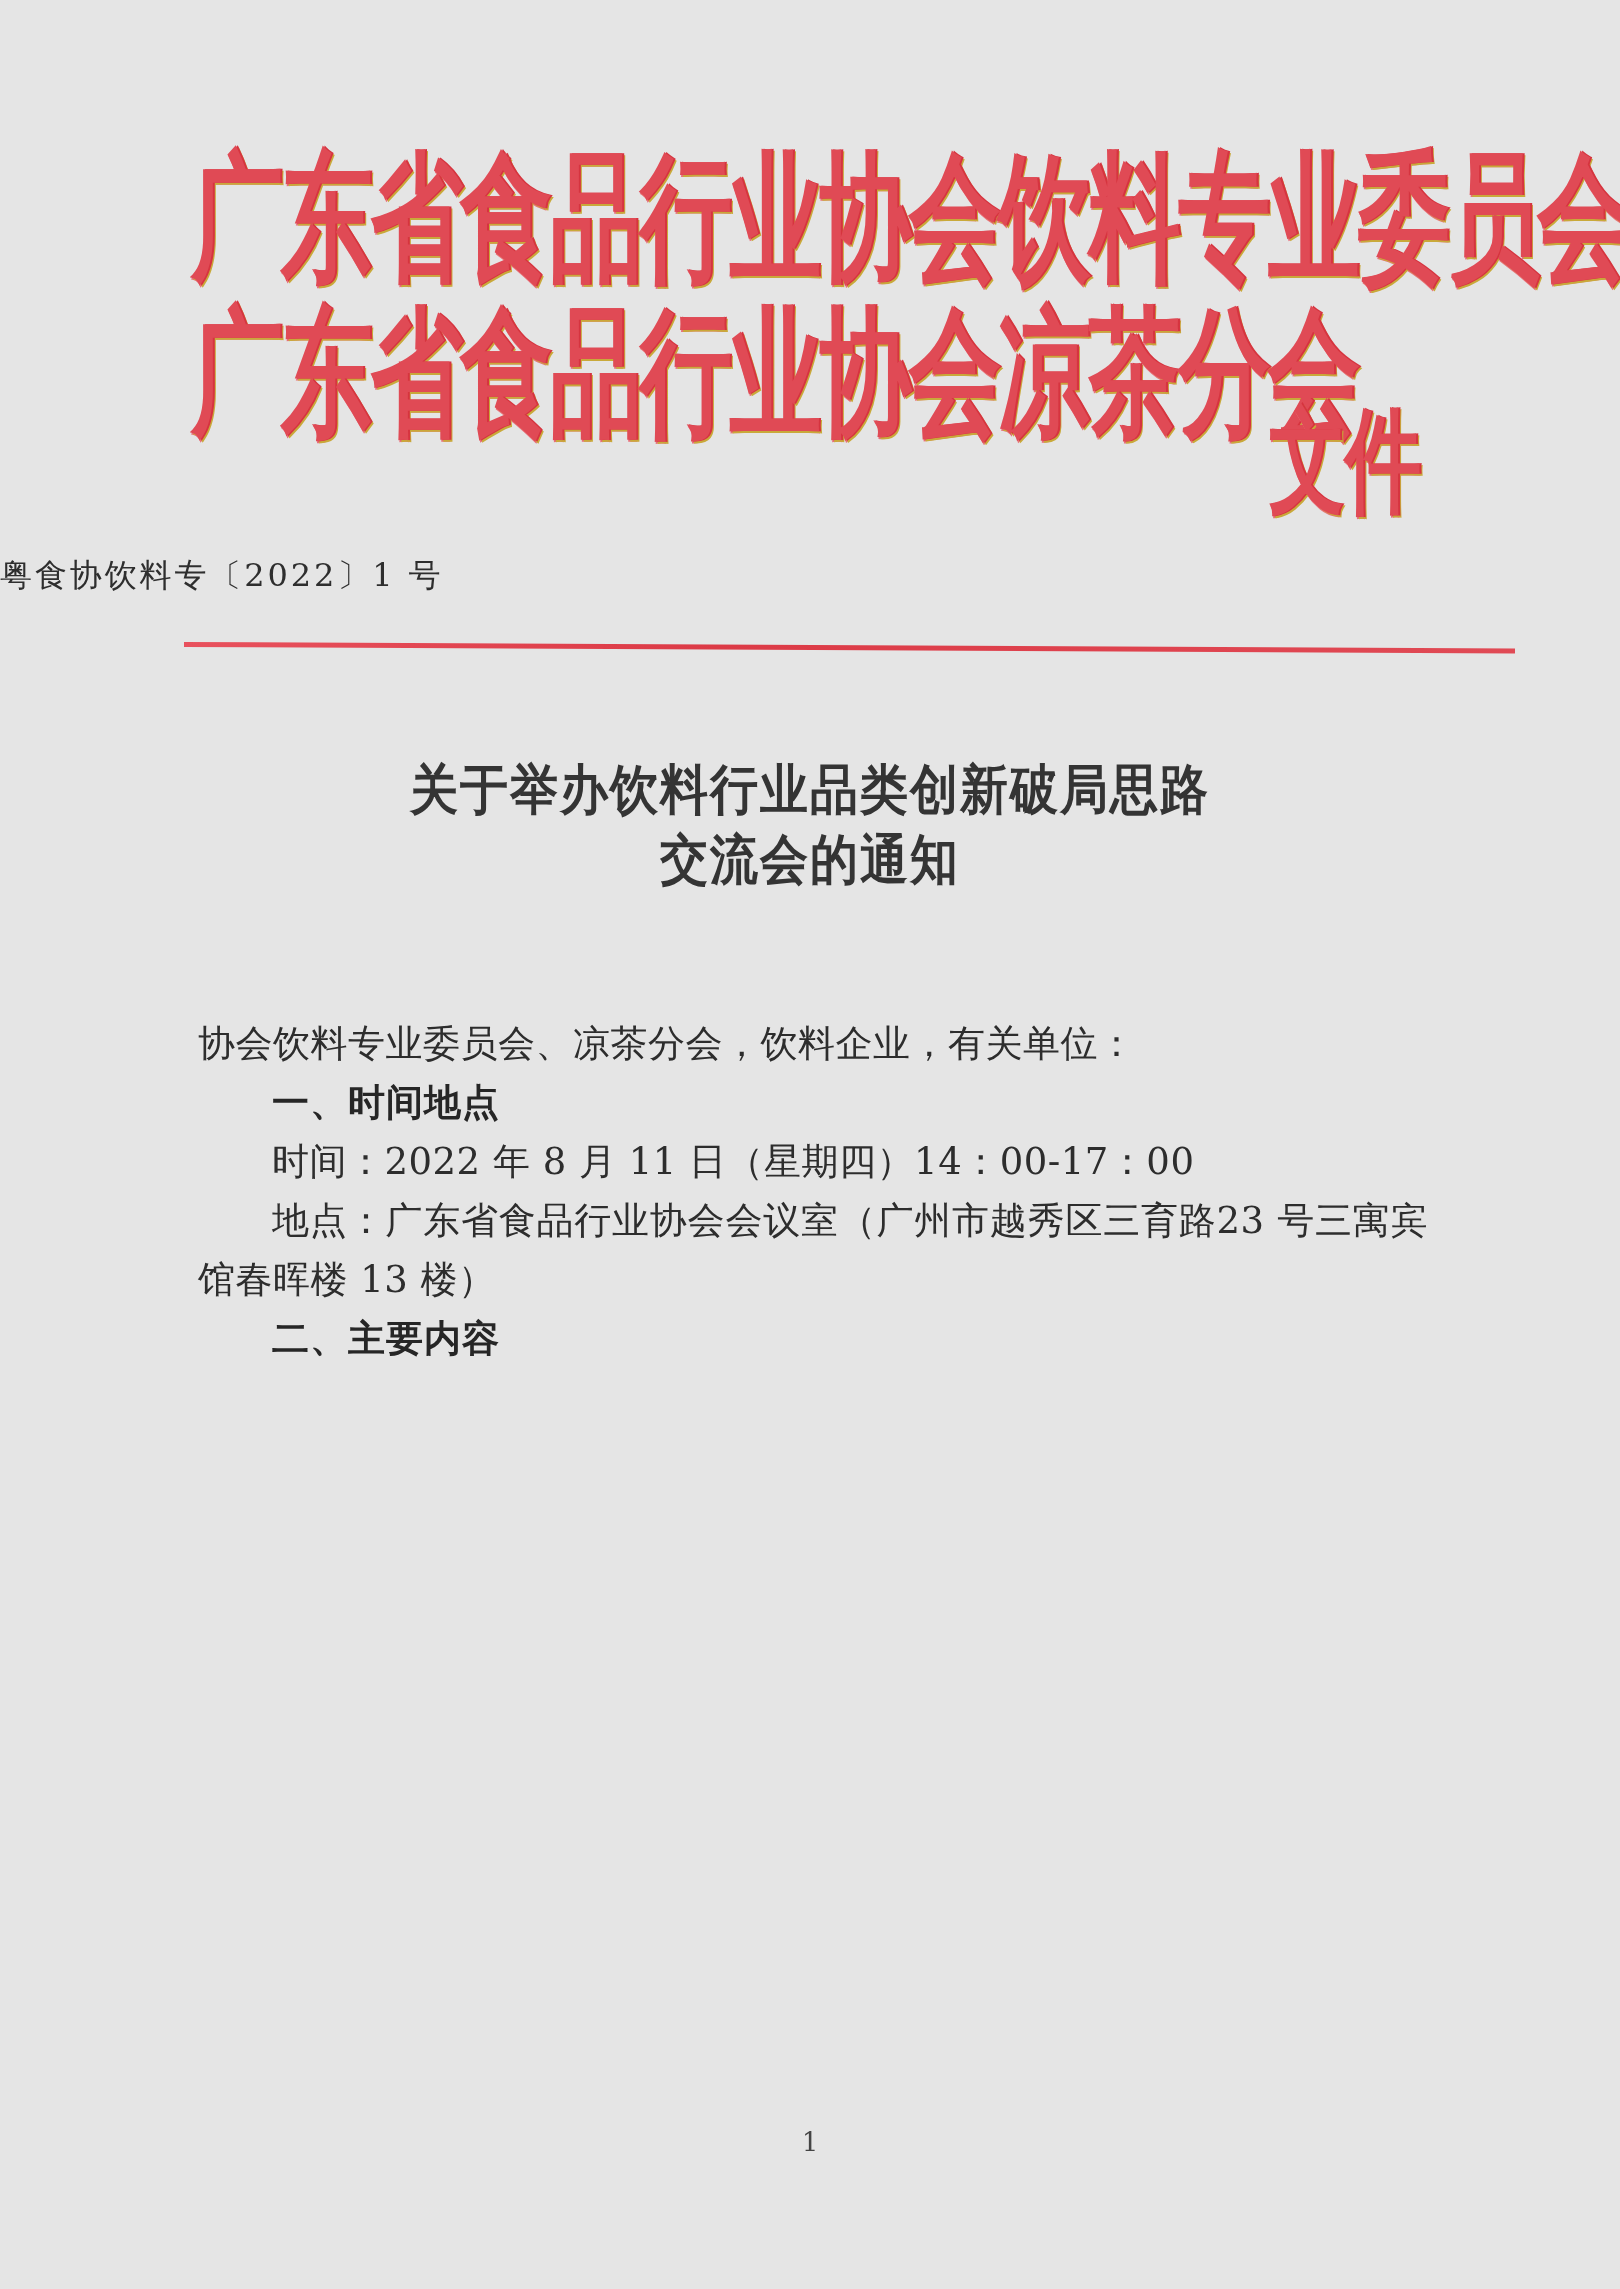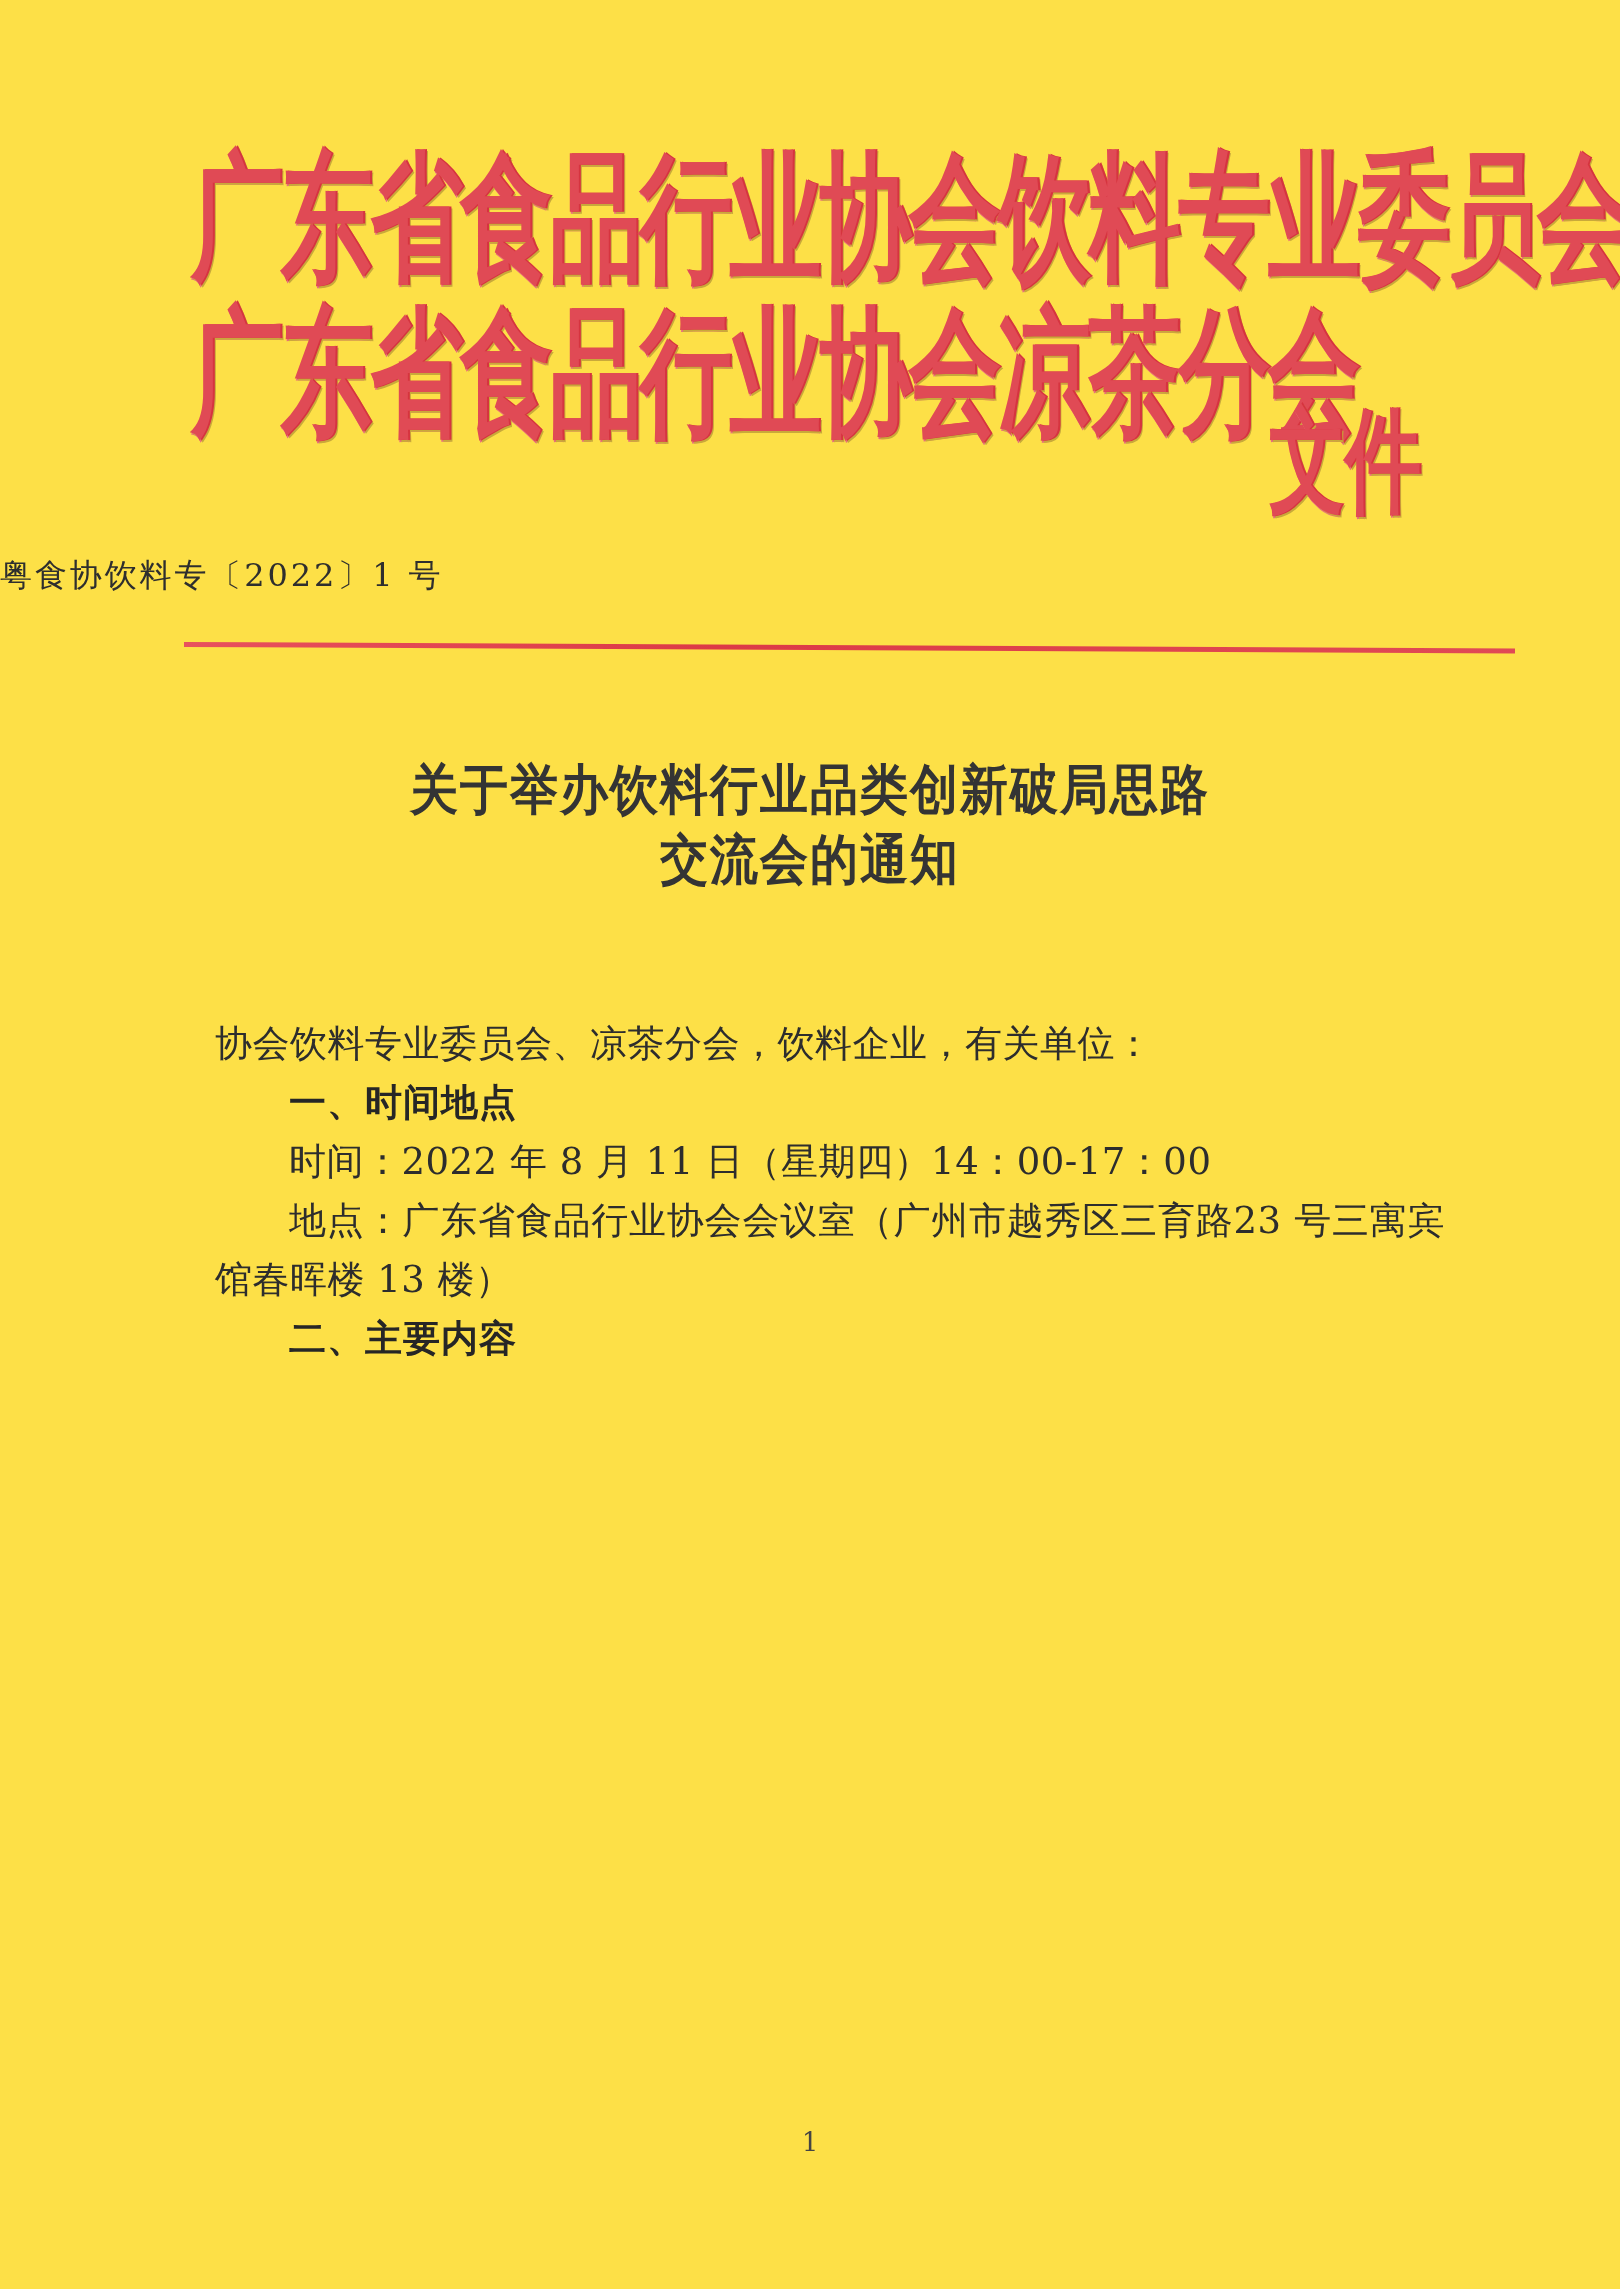--- a/index.html
+++ b/index.html
@@ -13,21 +13,21 @@
   body {
     font-family: "DejaVu Sans", "Liberation Sans", sans-serif;
     color: #2b2b2b;
     position: relative;
     overflow: hidden;
   }
 
   .page {
     position: absolute;
     inset: 0;
-    background: #fde047;
+    background: #e5e5e5;
   }
 
   
   .letterhead {
     position: absolute;
     left: 0;
     top: 137px;
     width: 1620px;
     height: 412px;
   }
@@ -116,21 +116,21 @@
     color: #343434;
   }
   .doc-title .tl {
     display: block;
     transform: scaleY(1.12);
   }
 
   
   .body-block {
     position: absolute;
-    left: 215px;
+    left: 198px;
     top: 1014px;
     width: 1230px;
     font-family: "DejaVu Serif", "Liberation Serif", serif;
     font-size: 37px;
     line-height: 59px;
     color: #2d2d2d;
     letter-spacing: 0.5px;
   }
 
   .para {

